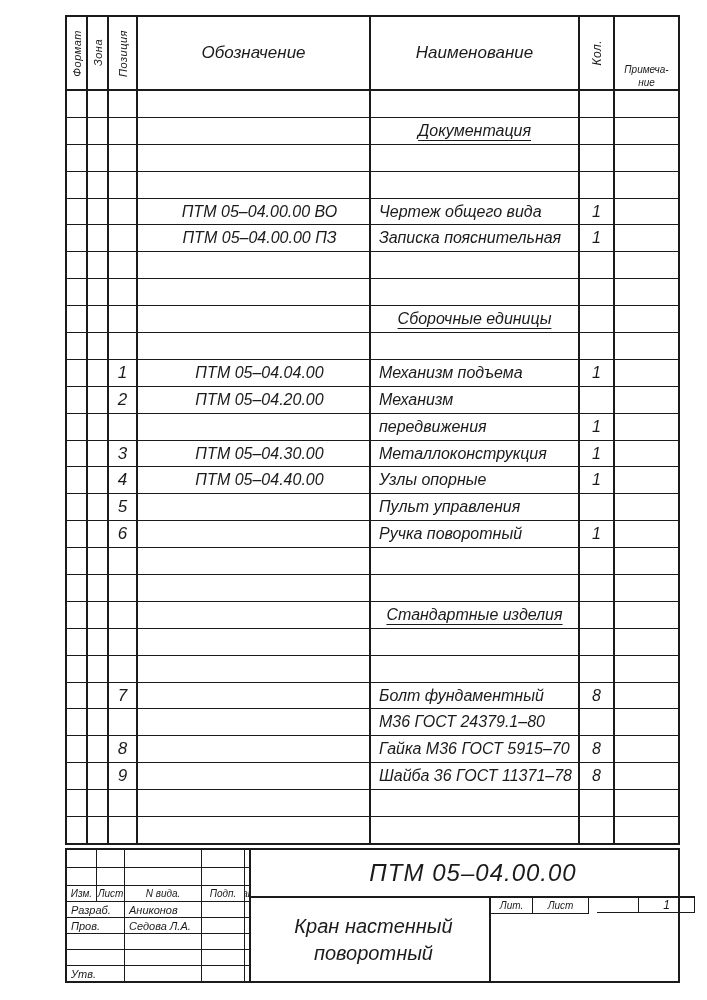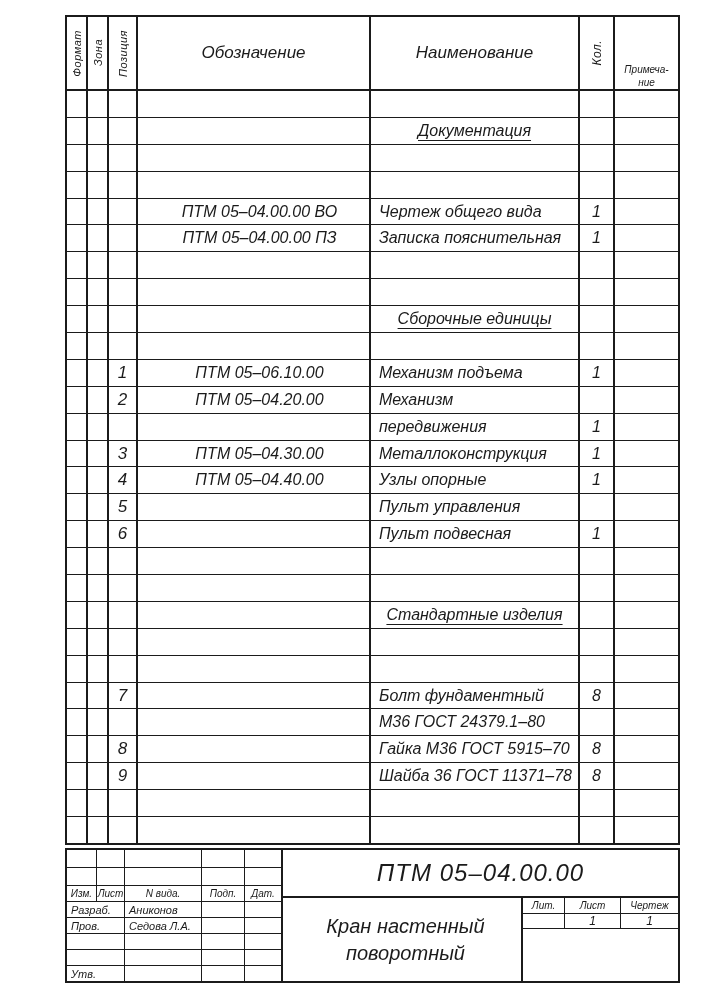--- a/index.html
+++ b/index.html
@@ -40,21 +40,21 @@
   .c-name { justify-content:flex-start; padding-left:8px; }
   .c-name.section { justify-content:center; padding-left:0; }
   .c-name .u { text-decoration:underline; text-underline-offset:4px; }
   .c-pos { font-size:17px; }
 
   
   .tb {
     position:absolute; left:65px; top:848px; width:615px; height:135px;
     border:2px solid #1b1b1b; display:flex; background:#fff;
   }
-  .tb-left { width:216px; border-right:2px solid #1b1b1b; display:flex; flex-direction:column; }
+  .tb-left { width:256px; border-right:2px solid #1b1b1b; display:flex; flex-direction:column; }
   .tb-topgrid {
     height:36px; border-bottom:1px solid #1b1b1b;
     display:grid; grid-template-columns:30px 28px 77px 43px 1fr; grid-template-rows:1fr 1fr;
   }
   .tg { border-right:1px solid #1b1b1b; }
   .tg.r1 { border-bottom:1px solid #1b1b1b; }
   .tg.last { border-right:none; }
   .tb-colhdr {
     flex:1; display:grid; grid-template-columns:30px 28px 77px 43px 1fr;
     border-bottom:1px solid #1b1b1b; font-size:10px;
@@ -73,21 +73,21 @@
   .tb-docnum {
     height:48px; border-bottom:2px solid #1b1b1b;
     display:flex; align-items:center; justify-content:center; font-size:24px; letter-spacing:1px;
   }
   .tb-lower { flex:1; display:flex; }
   .tb-title {
     width:240px; border-right:2px solid #1b1b1b;
     display:flex; flex-direction:column; align-items:center; justify-content:center;
     font-size:20px; line-height:1.35; text-align:center;padding-left:7px;
   }
-  .tb-rstack { flex:1; display:flex; flex-direction:column; }
+  .tb-rstack { flex:1; display:flex; flex-direction:row;gap:8px; }
   .tb-litrow, .tb-litvals { display:grid; grid-template-columns:42px 56px 1fr; }
   .tb-litrow { height:16px; border-bottom:1px solid #1b1b1b; font-size:10px; }
   .tb-litvals { height:15px; border-bottom:1px solid #1b1b1b; font-size:12px; }
   .tb-litrow .tc, .tb-litvals .tc {
     border-right:1px solid #1b1b1b; display:flex; align-items:center; justify-content:center; overflow:hidden;
   }
   .tb-litrow .tc:last-child, .tb-litvals .tc:last-child { border-right:none; }
   .tb-org {
     flex:1; display:flex; flex-direction:column; align-items:center; justify-content:center;
     font-size:12px; line-height:1.3; text-align:center;
@@ -230,21 +230,21 @@
           <div class="cell c-qty"></div>
           <div class="cell c-note"></div>
         </div>
         <div class="spec-row grid7">
           <div class="cell c-format"></div>
           <div class="cell c-zone"></div>
           <div class="cell c-pos">
             <span>1</span>
           </div>
           <div class="cell c-designation">
-            <span>ПТМ 05–06.10.00</span>
+            <span>ПТМ 05–04.04.00</span>
           </div>
           <div class="cell c-name">
             <span>Механизм подъема</span>
           </div>
           <div class="cell c-qty">
             <span>1</span>
           </div>
           <div class="cell c-note"></div>
         </div>
         <div class="spec-row grid7">
@@ -323,21 +323,21 @@
           <div class="cell c-note"></div>
         </div>
         <div class="spec-row grid7">
           <div class="cell c-format"></div>
           <div class="cell c-zone"></div>
           <div class="cell c-pos">
             <span>6</span>
           </div>
           <div class="cell c-designation"></div>
           <div class="cell c-name">
-            <span>Пульт подвесная</span>
+            <span>Ручка поворотный</span>
           </div>
           <div class="cell c-qty">
             <span>1</span>
           </div>
           <div class="cell c-note"></div>
         </div>
         <div class="spec-row grid7">
           <div class="cell c-format"></div>
           <div class="cell c-zone"></div>
           <div class="cell c-pos"></div>

